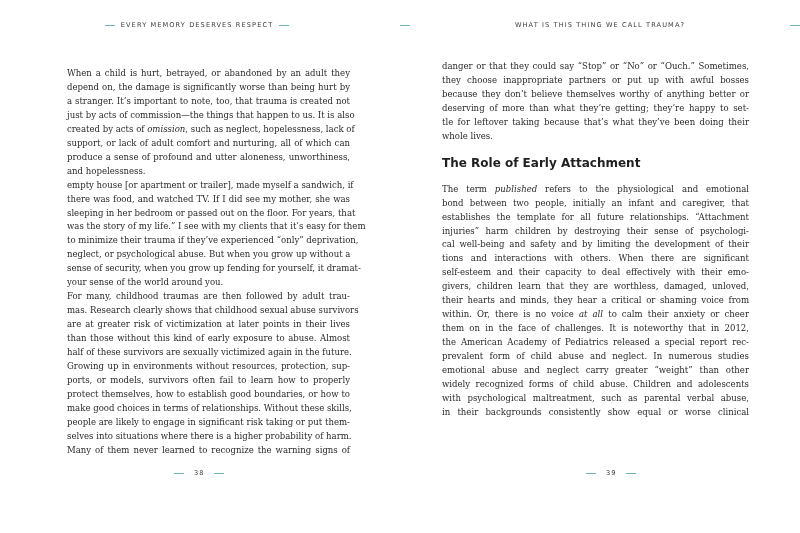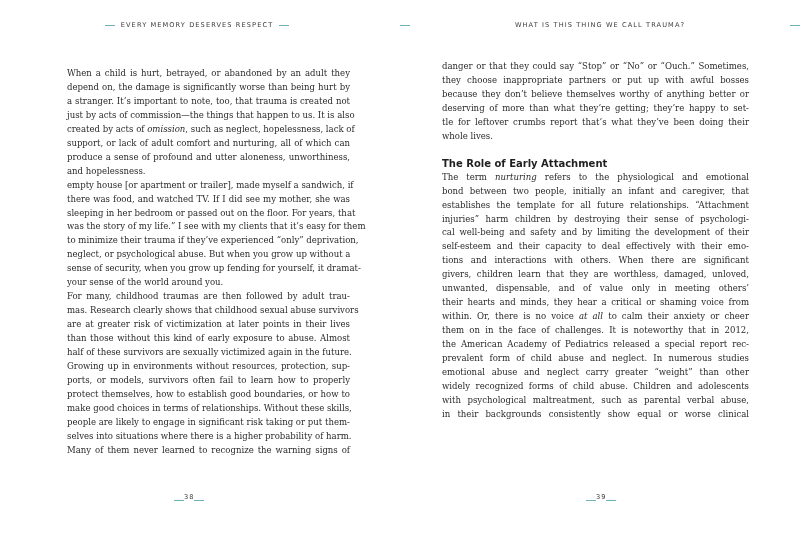--- a/index.html
+++ b/index.html
@@ -86,33 +86,33 @@
     }
     .line.last {
       text-align-last: left;
     }
     .line span { white-space: pre; }
     em { font-style: italic; }
 
     .subhead {
       font-family: "DejaVu Sans", sans-serif;
       font-weight: bold;
-      font-size: 10px;
+      font-size: 12px;
       color: #1f1f1f;
-      margin: 13px 0 0 0;
+      margin: 13px 0 12px 0;
       line-height: 13.95px;
     }
 
     .folio {
       position: absolute;
-      top: 493px;
+      top: 469px;
       width: 400px;
       display: flex;
-      align-items: flex-end;
-      gap: 0;
+      align-items: center;
+      gap: 10px;
       font-family: "DejaVu Sans", sans-serif;
       font-size: 6.6px;
       letter-spacing: 1px;
       color: #3a3a3a;
     }
     .page.left .folio { left: 174px; }
     .page.right .folio { left: 186px; }
   </style>
 </head>
 <body>
@@ -176,34 +176,33 @@
       <span>WHAT IS THIS THING WE CALL TRAUMA?</span>
       <span class="dash"></span>
     </div>
 
     <div class="body-text">
       <div class="para">
           <span class="line">danger or that they could say “Stop” or “No” or “Ouch.” Sometimes,</span>
           <span class="line">they choose inappropriate partners or put up with awful bosses</span>
           <span class="line">because they don’t believe themselves worthy of anything better or</span>
           <span class="line">deserving of more than what they’re getting; they’re happy to set-</span>
-          <span class="line">tle for leftover crumbs report that’s what they’ve been doing their</span>
+          <span class="line">tle for leftover taking because that’s what they’ve been doing their</span>
           <span class="line last">whole lives.</span>
         </div>
       <div class="subhead">The Role of Early Attachment</div>
       <div class="para">
-          <span class="line"><span>The term </span><em>nurturing</em><span> refers to the physiological and emotional</span></span>
+          <span class="line"><span>The term </span><em>published</em><span> refers to the physiological and emotional</span></span>
           <span class="line">bond between two people, initially an infant and caregiver, that</span>
           <span class="line">establishes the template for all future relationships. “Attachment</span>
           <span class="line">injuries” harm children by destroying their sense of psychologi-</span>
           <span class="line">cal well-being and safety and by limiting the development of their</span>
+          <span class="line">tions and interactions with others. When there are significant</span>
           <span class="line">self-esteem and their capacity to deal effectively with their emo-</span>
-          <span class="line">tions and interactions with others. When there are significant</span>
           <span class="line">givers, children learn that they are worthless, damaged, unloved,</span>
-          <span class="line">unwanted, dispensable, and of value only in meeting others’</span>
           <span class="line">their hearts and minds, they hear a critical or shaming voice from</span>
           <span class="line"><span>within. Or, there is no voice </span><em>at all</em><span> to calm their anxiety or cheer</span></span>
           <span class="line">them on in the face of challenges. It is noteworthy that in 2012,</span>
           <span class="line">the American Academy of Pediatrics released a special report rec-</span>
           <span class="line">prevalent form of child abuse and neglect. In numerous studies</span>
           <span class="line">emotional abuse and neglect carry greater “weight” than other</span>
           <span class="line">widely recognized forms of child abuse. Children and adolescents</span>
           <span class="line">with psychological maltreatment, such as parental verbal abuse,</span>
           <span class="line">in their backgrounds consistently show equal or worse clinical</span>
         </div>

